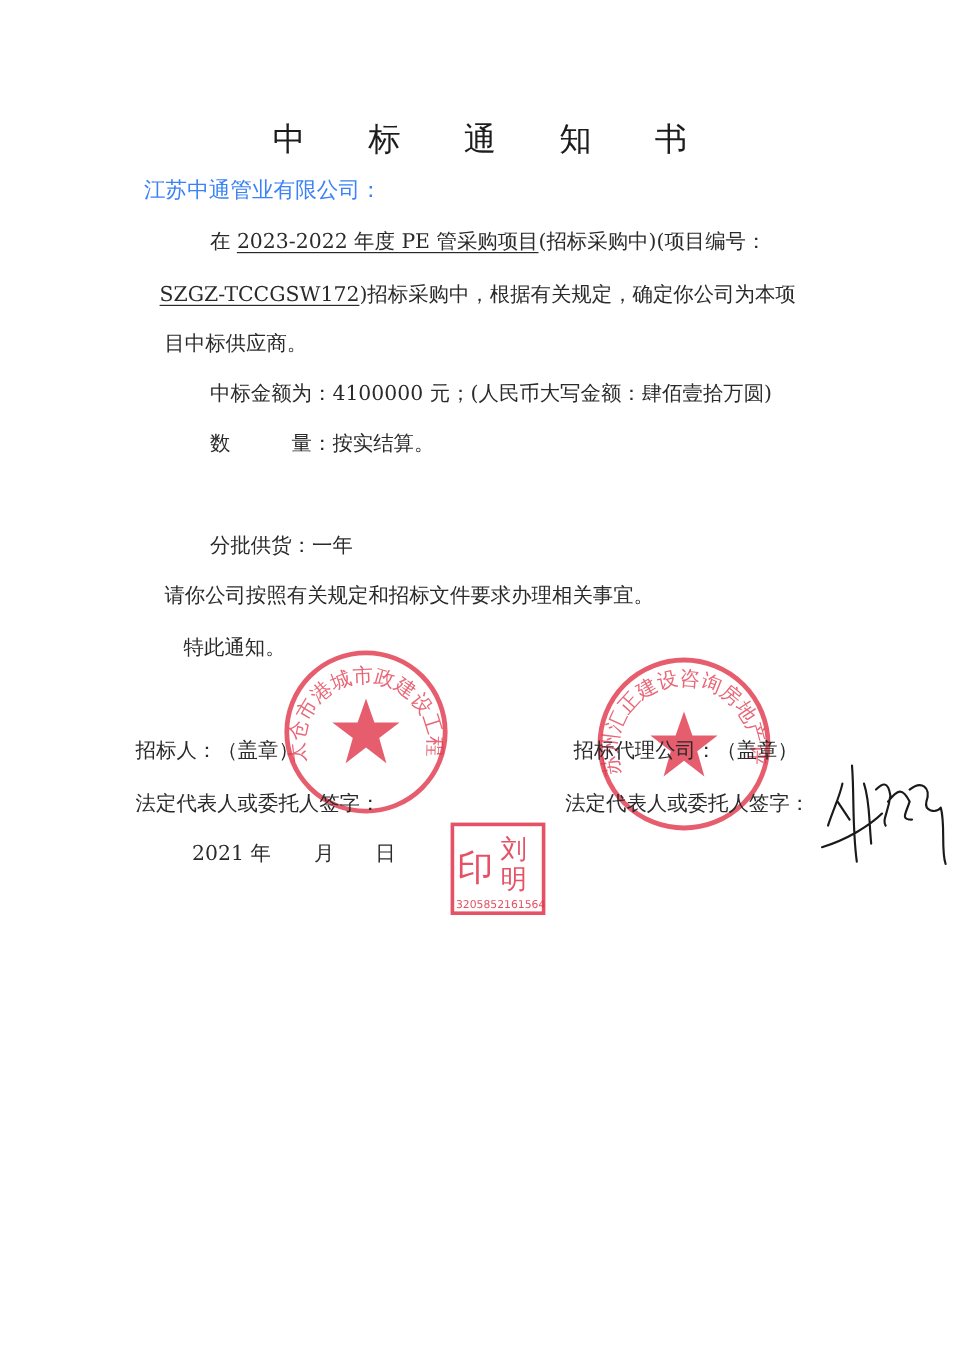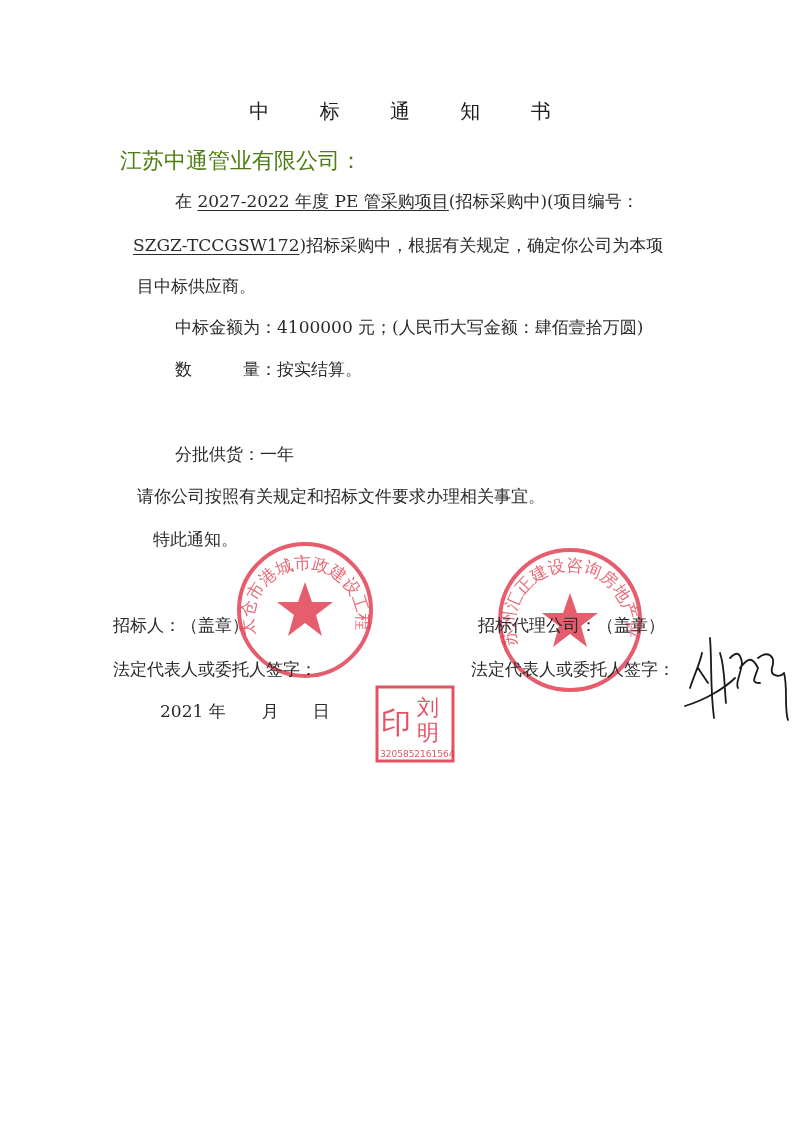--- a/index.html
+++ b/index.html
@@ -1,37 +1,37 @@
 <!DOCTYPE html>
 <html><head>
 <meta charset="utf-8">
 <style>
   html, body { margin: 0; padding: 0; background: #ffffff; }
   body { width: 800px; height: 1128px; position: relative; overflow: hidden;
          font-family: "DejaVu Serif", "Liberation Serif", serif; color: #222; }
   .page { position: absolute; left: 0; top: 0; width: 800px; height: 1128px; background: #fff; }
   .abs { position: absolute; white-space: nowrap; }
-  .title { top: 98px; left: 0; width: 800px; text-align: center; font-size: 20px; letter-spacing: 22px; text-indent: 22px; color: #1c1c1c; }
-  .addressee { top: 146px; left: 120px; font-family: "DejaVu Sans", "Liberation Sans", sans-serif; font-size: 22px; color: #4d7c0f; }
+  .title { top: 98px; left: 0; width: 800px; text-align: center; font-size: 27px; letter-spacing: 22px; text-indent: 22px; color: #1c1c1c; }
+  .addressee { top: 146px; left: 120px; font-family: "DejaVu Sans", "Liberation Sans", sans-serif; font-size: 18px; color: #3b82f6; }
   .body-text { font-size: 17px; color: #2a2a2a; }
   .u { text-decoration: underline; text-underline-offset: 3px; }
   .stamp { position: absolute; pointer-events: none; }
   .sig { position: absolute; }
 </style>
 </head>
 <body>
 
 <div class="page">
 
   <div class="abs title">中 标 通 知 书</div>
 
   <div class="abs addressee">江苏中通管业有限公司：</div>
 
   <div class="abs body-text" style="top:190px; left:175px;">
-    <span>在 </span><span class="u">2027-2022 年度 PE 管采购项目</span><span>(招标采购中)(项目编号：</span>
+    <span>在 </span><span class="u">2023-2022 年度 PE 管采购项目</span><span>(招标采购中)(项目编号：</span>
   </div>
   <div class="abs body-text" style="top:234px; left:133px;">
     <span class="u">SZGZ-TCCGSW172</span><span>)招标采购中，根据有关规定，确定你公司为本项</span>
   </div>
   <div class="abs body-text" style="top:275px; left:137px;">目中标供应商。</div>
 
   <div class="abs body-text" style="top:316px; left:175px;">
     <span>中标金额为：</span><span>4100000 元；(人民币大写金额：肆佰壹拾万圆)</span>
   </div>
   <div class="abs body-text" style="top:358px; left:175px;">

